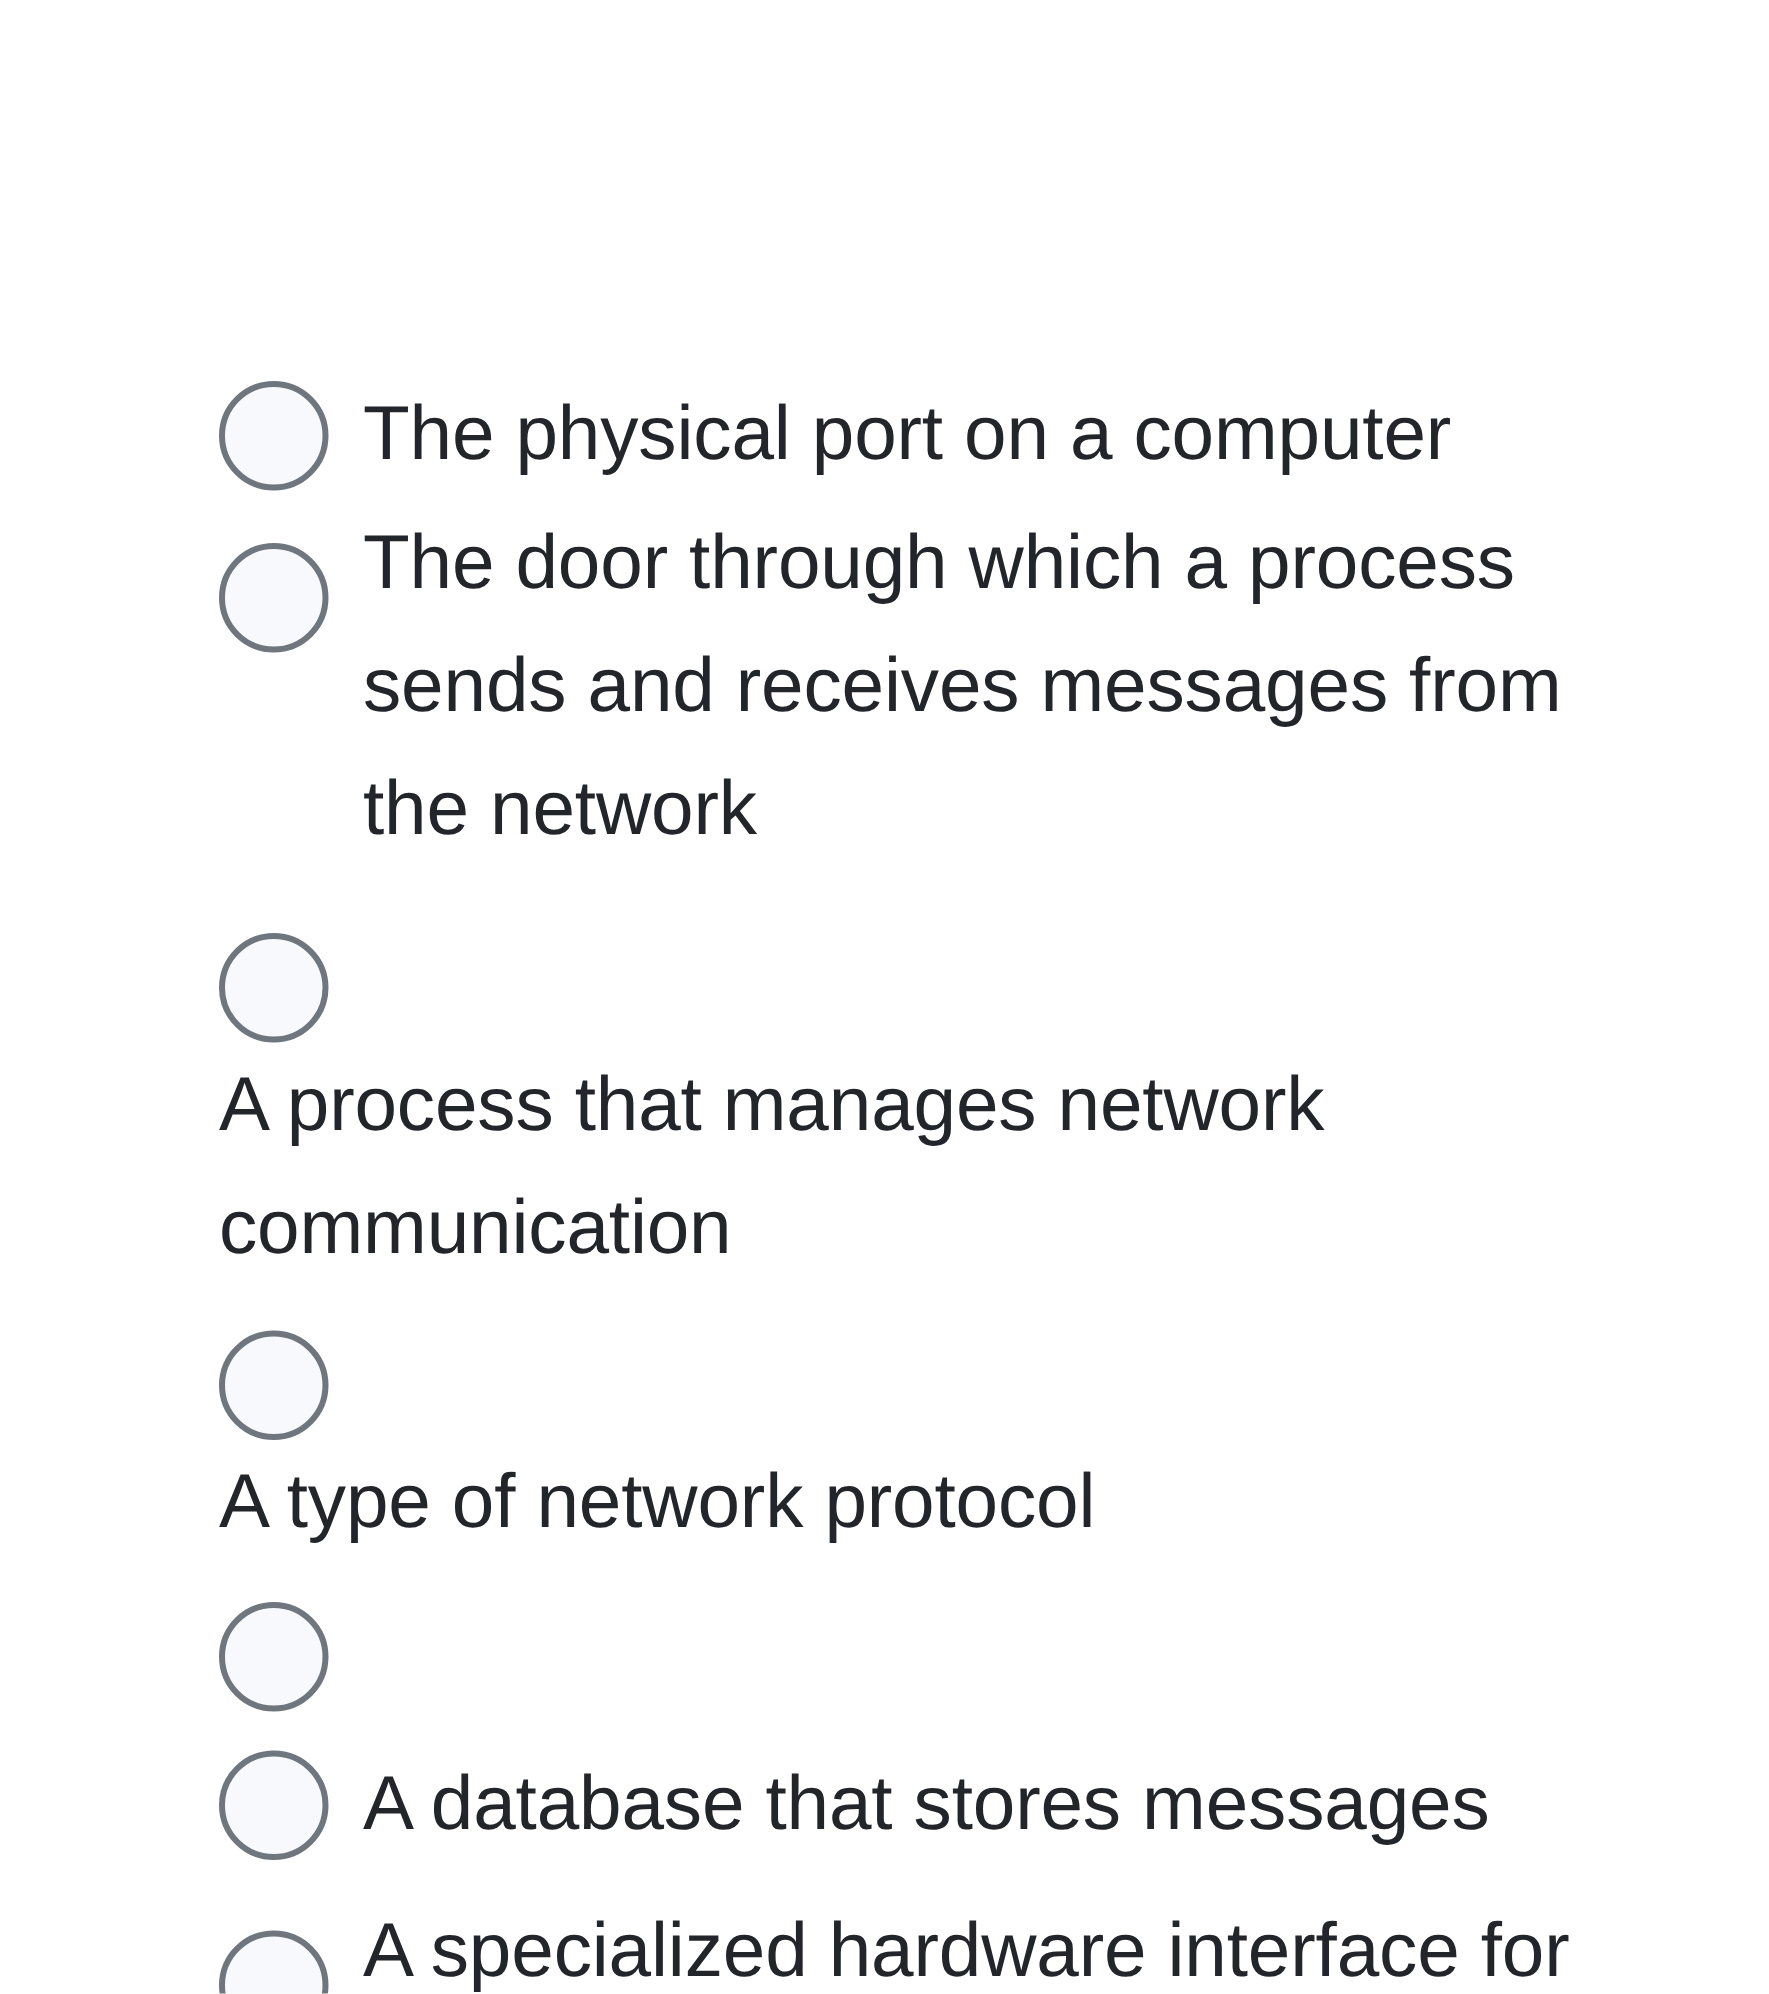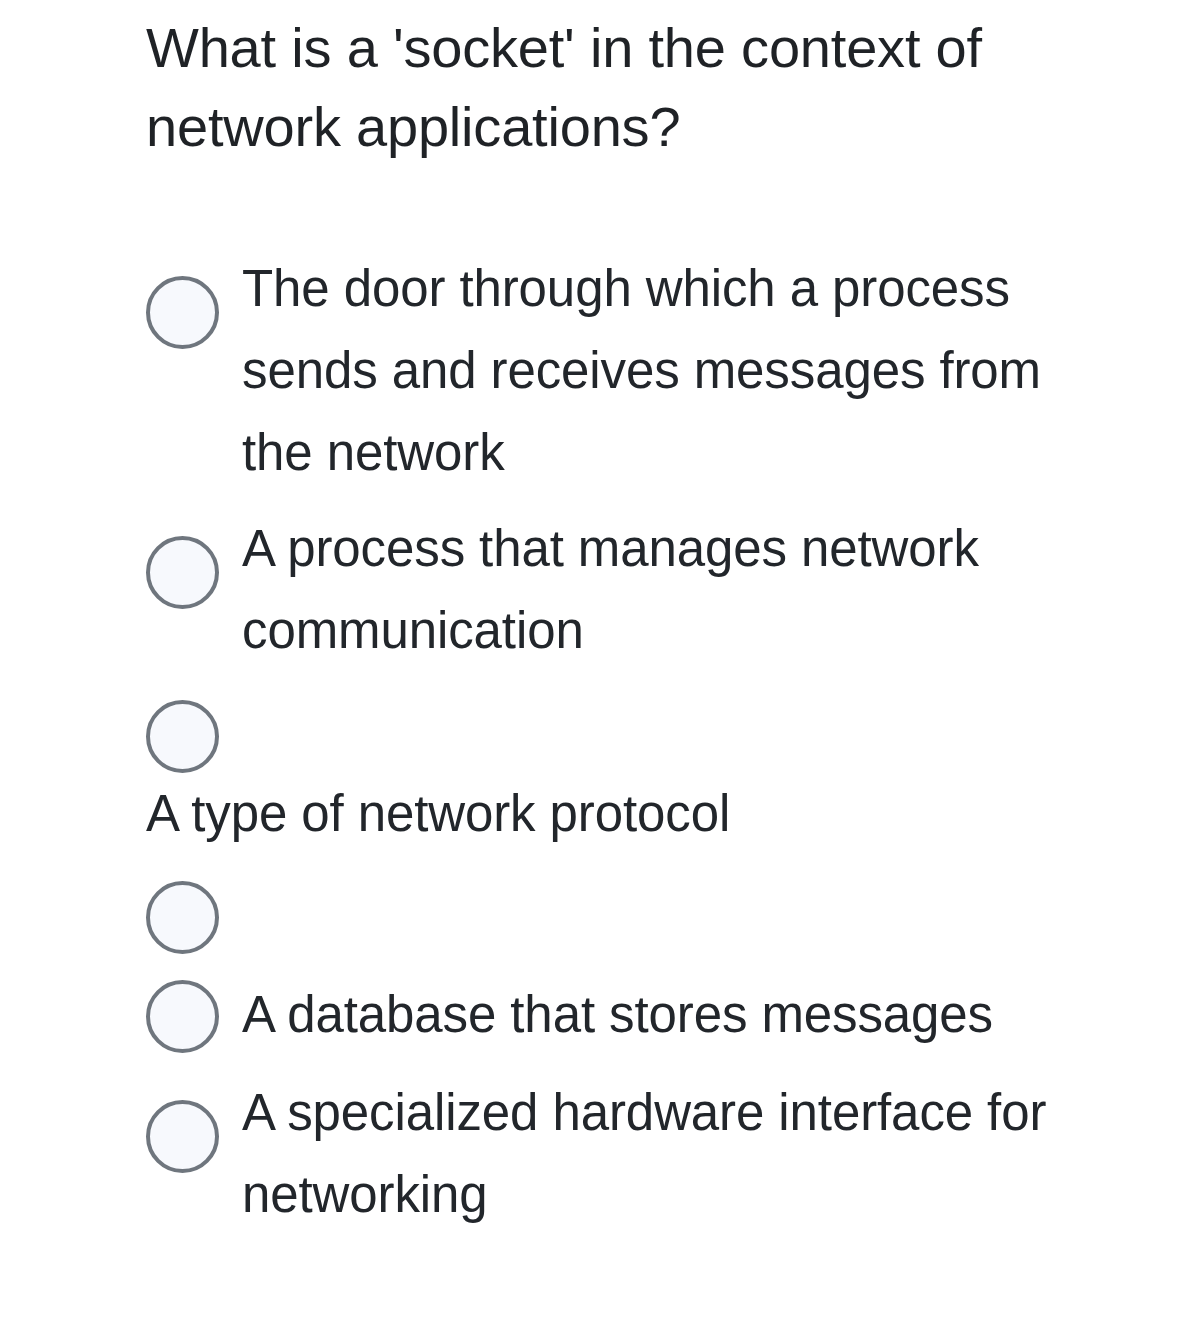--- a/index.html
+++ b/index.html
@@ -86,37 +86,42 @@
     line-height: 82px;
     color: #22262b;
     letter-spacing: -0.1px;
     padding-right: 6px;
     word-break: normal;
   }
 
   
   .option-row.r1 { margin-bottom: 4px; }
   .option-row.r2 { margin-bottom: 14px; }
-  .option-row.r3 { margin-bottom: 22px; }
+  .option-row.r3 { margin-bottom: 22px; flex-direction: column; }
   .option-row.r4 { margin-bottom: 20px; flex-direction: column; }
   .option-row.r5 { margin-bottom: 20px; }
   .option-row.r6 { margin-bottom: 16px; }
   .option-row.r7 { margin-bottom: 0px; }
 
   .option-row.multiline .radio-slot { padding-top: 28px; }
 </style>
 </head>
 <body style="background: rgb(255, 255, 255);">
 
 <div class="quiz-card">
 
-  <h1 class="question-title">What is a 'socket' in the context of network applications?</h1>
 
   <div class="options-list" role="radiogroup">
 
+    <div class="option-row r1" role="radio" aria-checked="false">
+      <span class="radio-slot">
+        <span class="radio-circle" style="border-color: rgb(111, 118, 126); background: rgb(247, 249, 253);"></span>
+      </span>
+      <span class="option-label">The physical port on a computer</span>
+    </div>
 
     <div class="option-row r2 multiline" role="radio" aria-checked="false">
       <span class="radio-slot">
         <span class="radio-circle" style="border-color: rgb(111, 118, 126); background: rgb(247, 249, 253);"></span>
       </span>
       <span class="option-label">The door through which a process sends and receives messages from the network</span>
     </div>
 
     <div class="option-row r3 multiline" role="radio" aria-checked="false">
       <span class="radio-slot">

